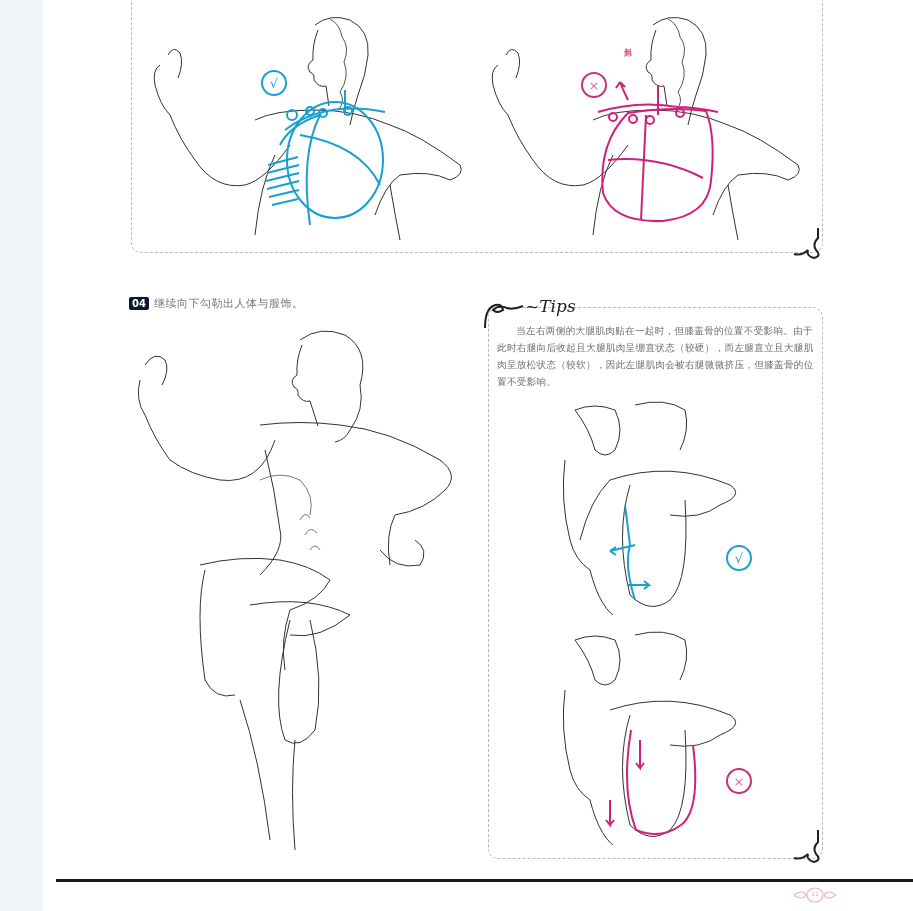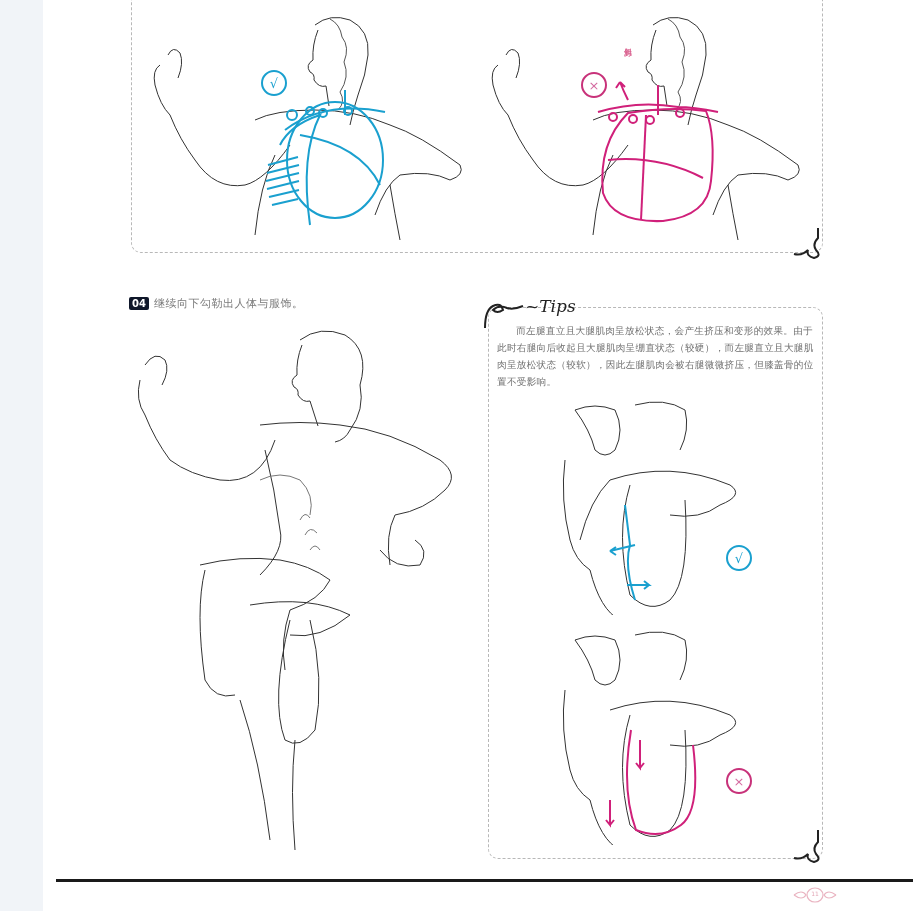--- a/index.html
+++ b/index.html
@@ -147,21 +147,21 @@
     <path d="M110 380 q20 60 30 140 M165 420 q-5 50 0 110"></path>
     <path d="M250 230 q15 20 40 15 q10 -15 -5 -25"></path>
   </g>
 </svg>
 
 <div class="tips-panel"></div>
 <svg class="flourish" style="left:483px;top:298px" width="42" height="36" viewBox="0 0 42 36">
   <path d="M2 30 q0 -18 8 -22 q8 -4 10 4 q-6 4 -10 0 q6 -6 14 -2 q6 2 16 -2" fill="none" stroke="#222" stroke-width="2"></path>
 </svg>
 <div class="tips-title">~Tips</div>
-<div class="tips-text">而左腿直立且大腿肌肉呈放松状态，会产生挤压和变形的效果。由于此时右腿向后收起且大腿肌肉呈绷直状态（较硬），而左腿直立且大腿肌肉呈放松状态（较软），因此左腿肌肉会被右腿微微挤压，但膝盖骨的位置不受影响。</div>
+<div class="tips-text">当左右两侧的大腿肌肉贴在一起时，但膝盖骨的位置不受影响。由于此时右腿向后收起且大腿肌肉呈绷直状态（较硬），而左腿直立且大腿肌肉呈放松状态（较软），因此左腿肌肉会被右腿微微挤压，但膝盖骨的位置不受影响。</div>
 
 <svg class="figure" style="left:555px;top:400px" width="240" height="215" viewBox="0 0 240 215">
   <g fill="none" stroke="#333" stroke-width="1">
     <path d="M20 10 q20 -8 40 0 q10 20 0 40 q-10 10 -20 0 q-5 -20 -20 -40z"></path>
     <path d="M80 5 q30 -8 50 5 q5 20 -5 40"></path>
     <path d="M10 60 q-5 40 5 80 q5 20 20 30 q10 40 30 50"></path>
     <path d="M55 80 q60 -20 120 5 q15 10 -10 20 q-20 15 -50 10"></path>
     <path d="M75 85 q-15 50 0 110 q20 20 40 5 q20 -20 15 -100"></path>
     <path d="M25 140 q10 -40 30 -60"></path>
   </g>

